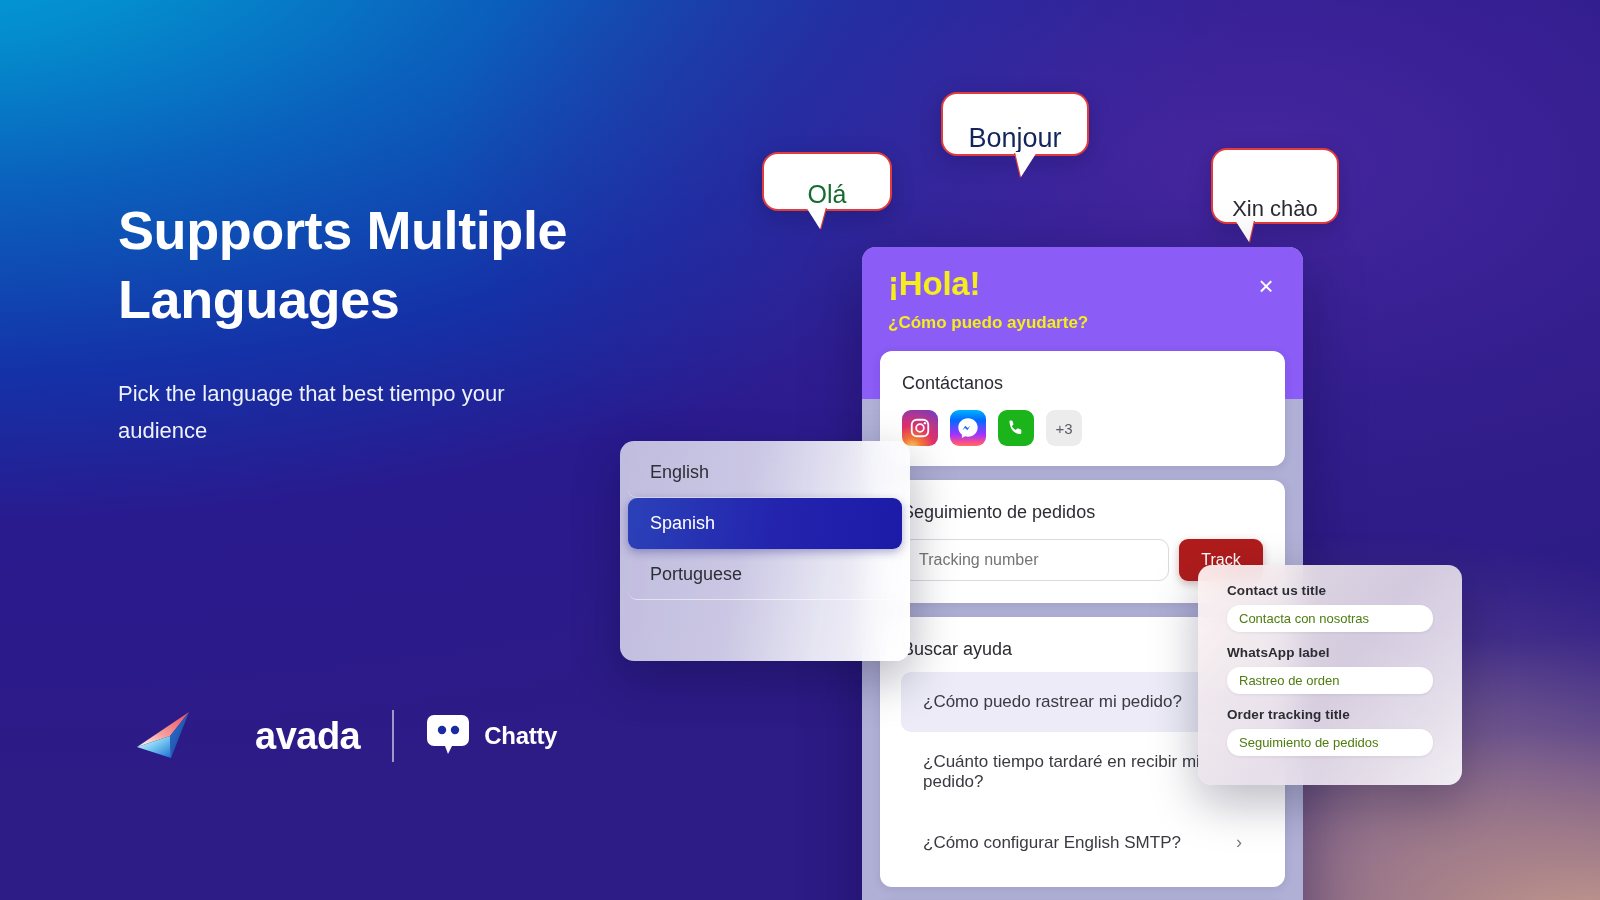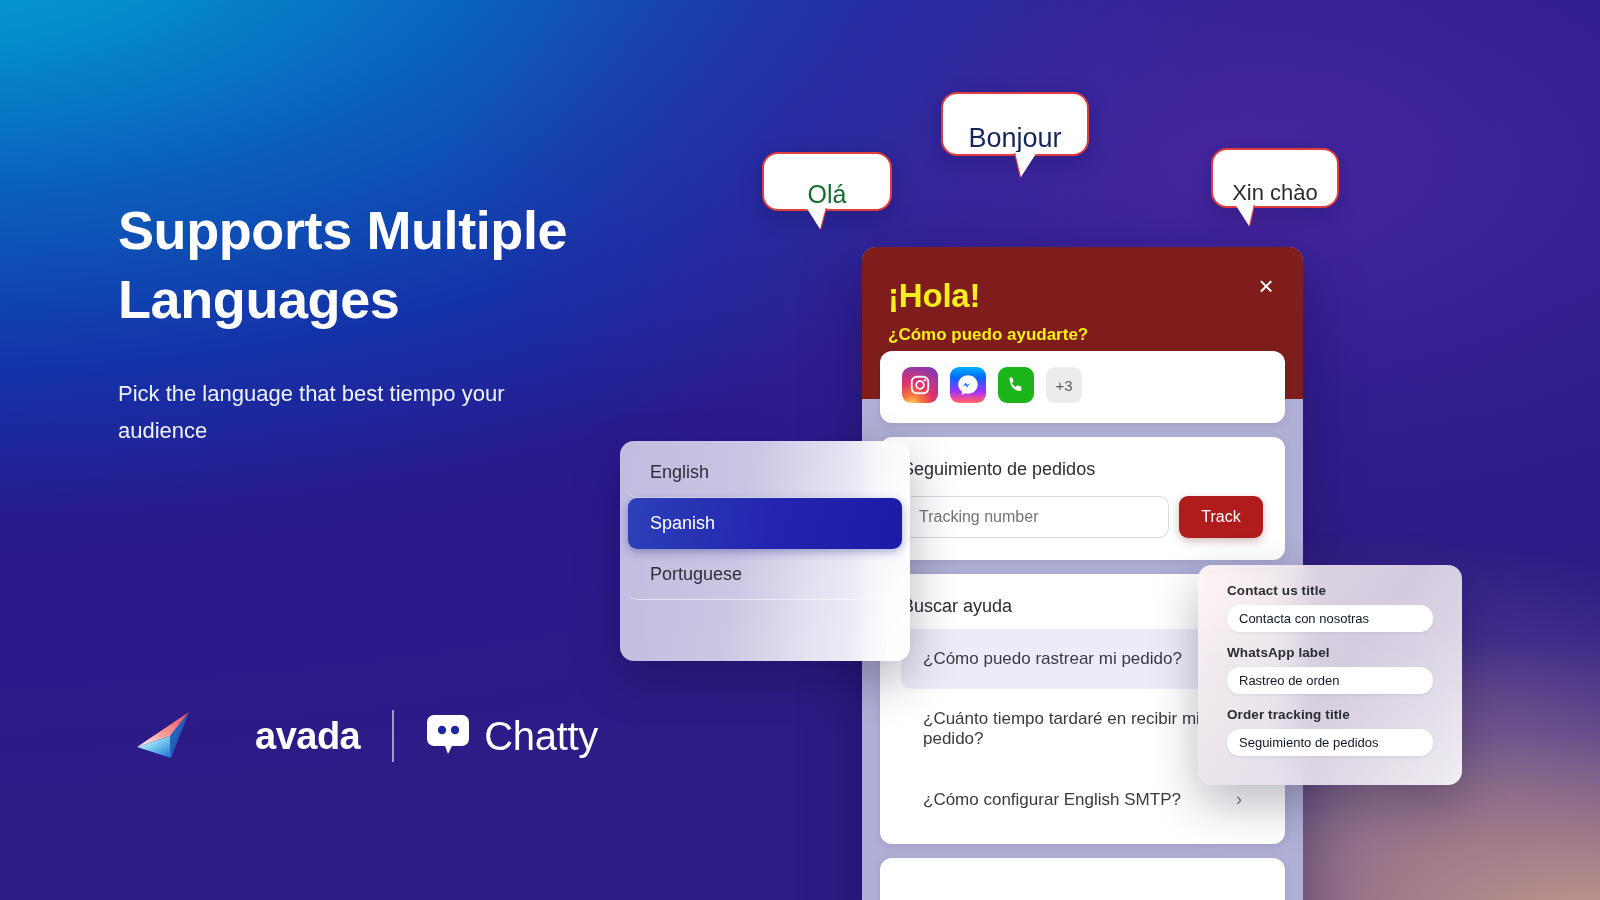--- a/index.html
+++ b/index.html
@@ -53,21 +53,21 @@
   #avada-lockup { display: flex; align-items: center; gap: 12px; }
   #avada-wordmark {
     font-size: 38px; font-weight: 600; color: #fff; letter-spacing: -0.5px; margin-left: 48px;
   }
   #brand-divider {
     width: 2px; height: 52px; background: rgba(255,255,255,0.55);
     margin: 0 32px;
   }
   #chatty-lockup { display: flex; align-items: center; gap: 14px; }
   #chatty-wordmark {
-    font-size: 40px; font-weight: 400; color: #fff; letter-spacing: -0.3px;
+    font-size: 24px; font-weight: 700; color: #fff; letter-spacing: -0.3px;
   }
 
   
   .bubble {
     position: absolute;
     background: #fff;
     border: 2px solid #e23b3b;
     border-radius: 16px;
     display: flex; align-items: flex-end; justify-content: center;
     box-shadow: 0 6px 22px rgba(10,8,50,0.22);
@@ -87,43 +87,43 @@
   }
   #bubble-bonjour { left: 941px; top: 92px; width: 148px; height: 64px; }
   #bubble-bonjour .bubble-text { font-size: 27px; color: #14255c; }
   #bubble-bonjour .tail {
     bottom: -23px; left: 72px;
     border-left: 6px solid transparent;
     border-right: 16px solid transparent;
     border-top: 25px solid #fff;
     filter: drop-shadow(-1px 1.6px 0 #e23b3b);
   }
-  #bubble-xinchao { left: 1211px; top: 148px; width: 128px; height: 60px; }
+  #bubble-xinchao { left: 1211px; top: 148px; width: 128px; height: 76px; }
   #bubble-xinchao .bubble-text { font-size: 22px; color: #2b2b33; }
   #bubble-xinchao .tail {
     bottom: -20px; left: 22px;
     border-left: 14px solid transparent;
     border-right: 5px solid transparent;
     border-top: 22px solid #fff;
     filter: drop-shadow(1px 1.6px 0 #e23b3b);
   }
 
   
   #chat-widget {
     position: absolute; left: 862px; top: 247px;
     width: 441px; height: 700px;
     border-radius: 14px;
     background: #b0b0d6;
     box-shadow: 0 20px 60px rgba(10,5,45,0.35);
     overflow: hidden;
   }
   #widget-header {
-    background: #7f1d1d;
+    background: #8b5cf6;
     height: 152px;
-    padding: 30px 26px 0 26px;
+    padding: 18px 26px 0 26px;
     position: relative;
   }
   #widget-greeting {
     font-size: 33px; font-weight: 700; color: #f5ee1a; letter-spacing: -0.2px;
   }
   #widget-subgreeting {
     margin-top: 10px;
     font-size: 17px; font-weight: 600; color: #f5ee1a;
   }
   #widget-close {
@@ -240,21 +240,21 @@
     box-shadow: 0 18px 48px rgba(8,6,40,0.28);
     padding: 18px 29px;
   }
   .setting-label {
     font-size: 13.5px; color: #2c2c33; font-weight: 600;
     margin-bottom: 7px; letter-spacing: 0.1px;
   }
   .setting-field {
     height: 27px; background: #fff; border-radius: 13px;
     display: flex; align-items: center; padding: 0 12px;
-    font-size: 13px; color: #0f172a;
+    font-size: 13px; color: #4d7c0f;
     margin-bottom: 13px;
     box-shadow: 0 1px 3px rgba(20,14,60,0.08);
   }
   .setting-field:last-child { margin-bottom: 0; }
 </style>
 </head>
 <body>
 
 <div id="stage">
   <div id="bg-purple"></div>
@@ -321,20 +321,21 @@
   <div id="chat-widget">
     <div id="widget-header">
       <div id="widget-greeting">¡Hola!</div>
       <div id="widget-subgreeting">¿Cómo puedo ayudarte?</div>
       <div id="widget-close">×</div>
     </div>
 
     <div id="widget-body">
 
       <div class="wcard" id="contact-card">
+        <div class="wcard-title">Contáctanos</div>
         <div id="contact-channels">
           <div class="channel-icon" id="icon-instagram">
             <svg width="22" height="22" viewBox="0 0 24 24" aria-hidden="true">
               <rect x="3" y="3" width="18" height="18" rx="5.5" fill="none" stroke="#fff" stroke-width="2"></rect>
               <circle cx="12" cy="12" r="4.2" fill="none" stroke="#fff" stroke-width="2"></circle>
               <circle cx="17.3" cy="6.7" r="1.3" fill="#fff"></circle>
             </svg>
           </div>
           <div class="channel-icon" id="icon-messenger">
             <svg width="24" height="24" viewBox="0 0 24 24" aria-hidden="true">

